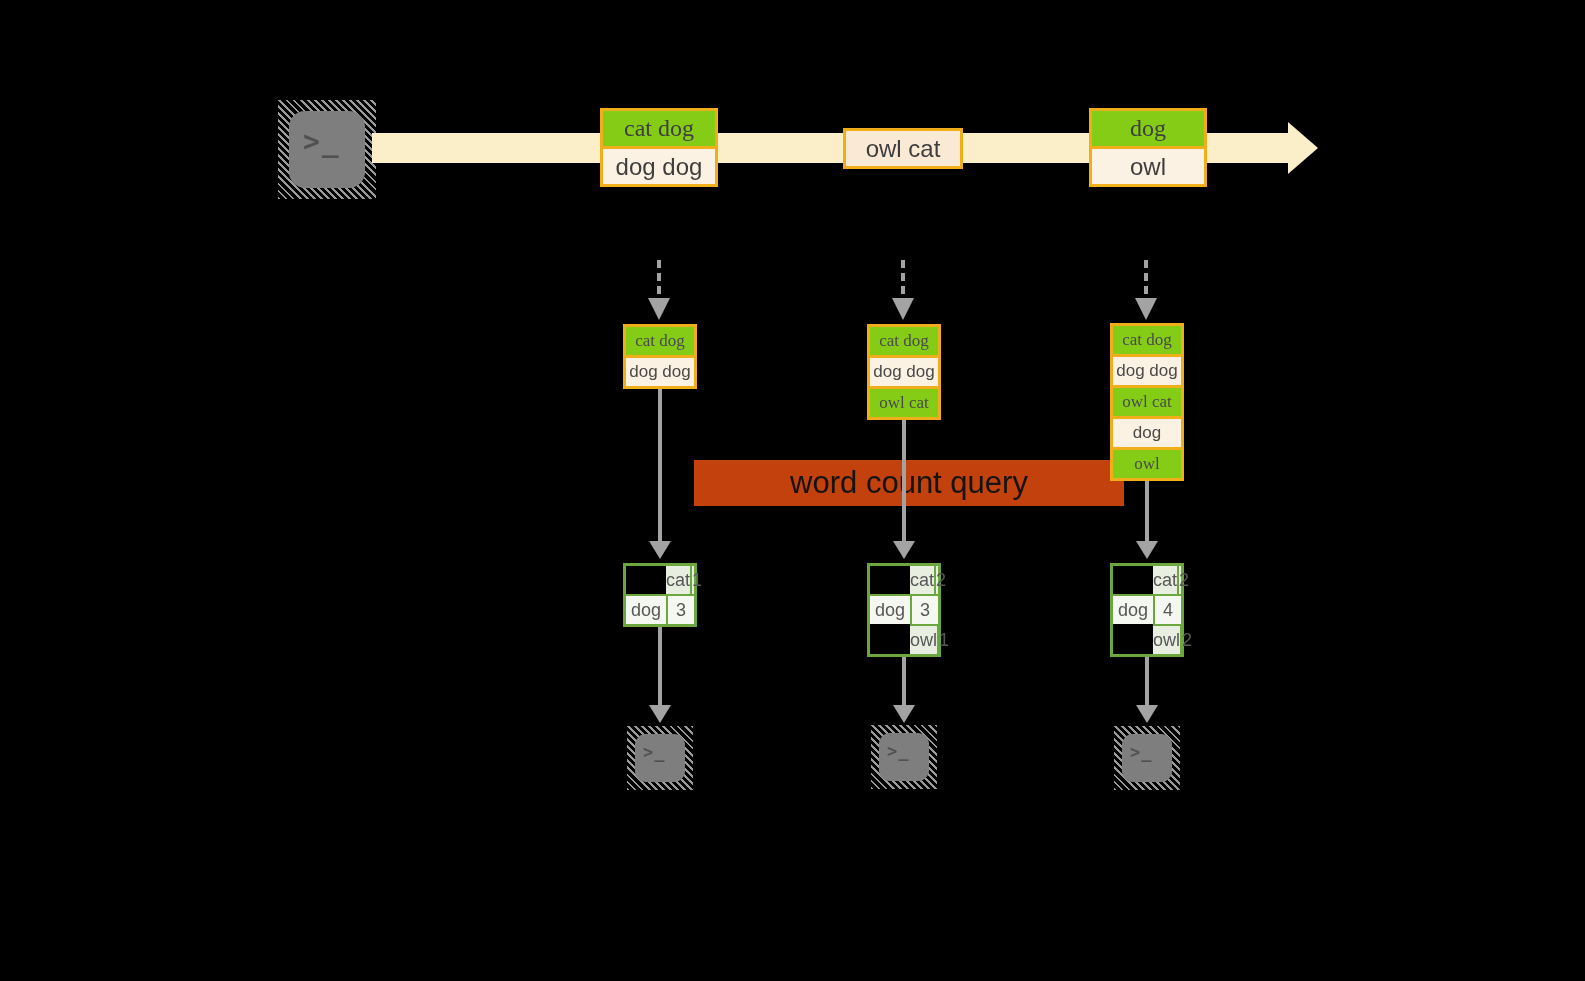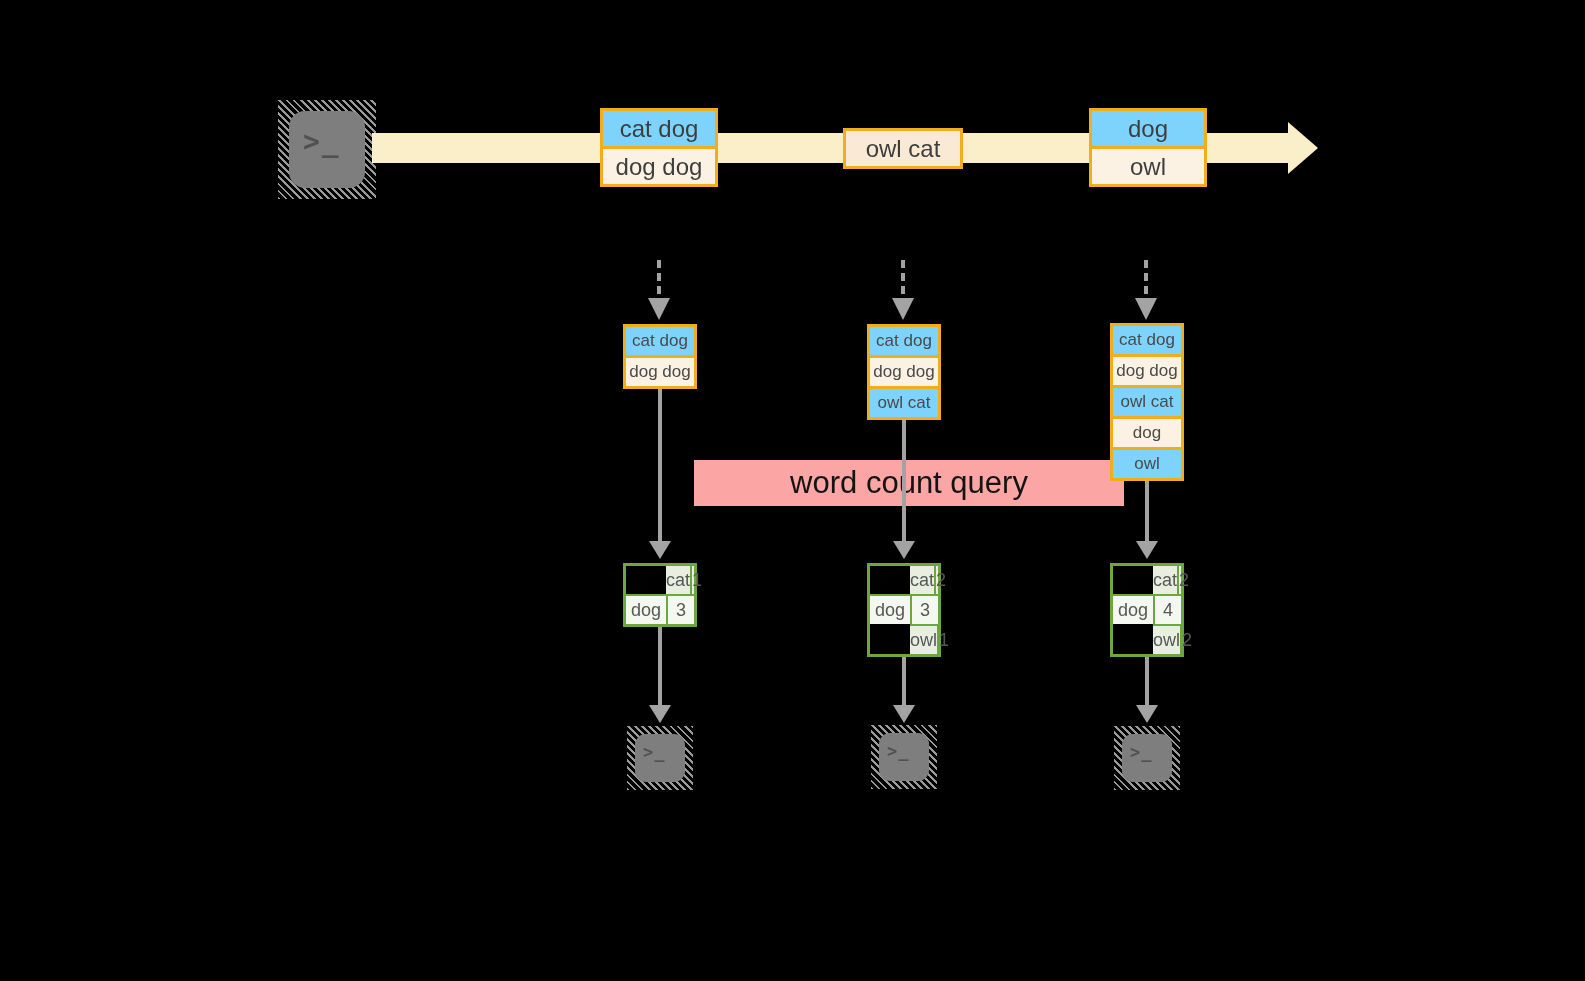--- a/index.html
+++ b/index.html
@@ -27,21 +27,21 @@
 
   
   .ebox{position:absolute;box-sizing:border-box;border:3px solid #F0AF1A;z-index:5;
         text-align:center;color:#3E3E3E;}
   .ebox .row{height:35px;line-height:35px;font-size:24px;}
   .ebox .row + .row{border-top:3px solid #F0AF1A;}
   .stack{position:absolute;box-sizing:border-box;border:3px solid #F0AF1A;z-index:5;
          text-align:center;color:#4a4a4a;}
   .stack .row{height:28px;line-height:28px;font-size:17px;}
   .stack .row + .row{border-top:3px solid #F0AF1A;}
-  .row-dark{background:#7dd3fc;}
+  .row-dark{background:#84cc16;font-family:Liberation Serif, serif;}
   .row-light{background:#FCF2E3;text-align:center;}
   .row-mid{background:#FAE9D4;}
 
   
   .gtable{position:absolute;box-sizing:border-box;border:3px solid #6CA63E;z-index:5;color:#575757;}
   .trow{display:flex;height:28px;line-height:28px;font-size:18px;}
   .trow + .trow{border-top:2px solid #6CA63E;}
   .trow .word{flex:1;text-align:center;}
   .trow .num{width:26px;border-left:2px solid #6CA63E;text-align:center;}
   .g-dark{background:#E8EFE0;margin-left:40px;}
@@ -49,21 +49,21 @@
 
   
   .dline{position:absolute;width:0;height:34px;border-left:4px dashed #A3A3A3;z-index:2;}
   .dhead{position:absolute;width:0;height:0;border-left:11px solid transparent;
          border-right:11px solid transparent;border-top:22px solid #A3A3A3;z-index:2;}
   .aline{position:absolute;width:4px;background:#A3A3A3;z-index:4;}
   .ahead{position:absolute;width:0;height:0;border-left:11px solid transparent;
          border-right:11px solid transparent;border-top:18px solid #A3A3A3;z-index:4;}
 
   
-  .qband{position:absolute;left:694px;top:460px;width:430px;height:46px;background:#fca5a5;
+  .qband{position:absolute;left:694px;top:460px;width:430px;height:46px;background:#c2410c;
          z-index:3;display:flex;align-items:center;justify-content:center;}
   .qband span{position:relative;z-index:6;font-size:31px;color:#141414;}
 </style>
 </head>
 <body>
 
 <div id="canvas">
 
   <div class="band"></div>
   <div class="bandhead"></div>

